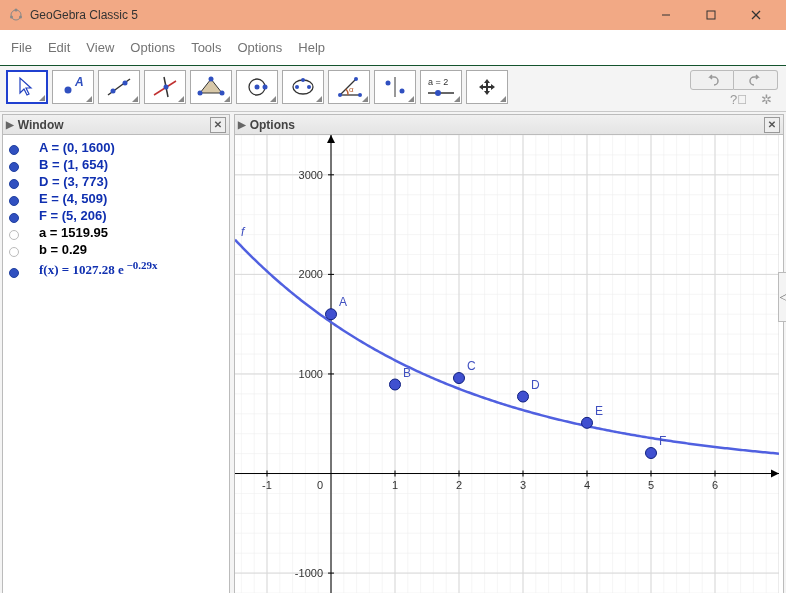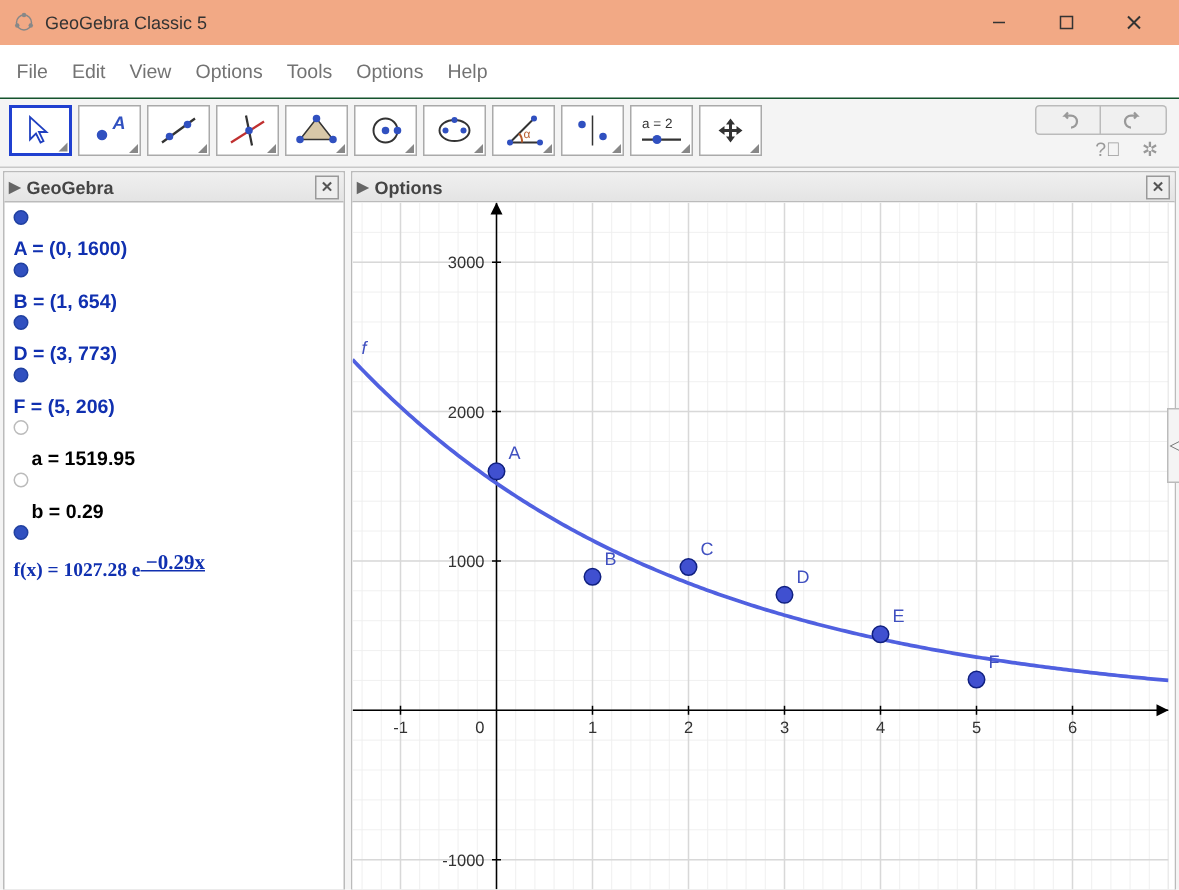--- a/index.html
+++ b/index.html
@@ -72,29 +72,29 @@
     height:20px; background: linear-gradient(#f0f0f0,#e4e4e4);
     border-bottom:1px solid #bbb; display:flex; align-items:center;
     font-size:12px; font-weight:bold; color:#444; padding:0 3px;
   }
   .panel-header .tri { margin-right:4px; color:#666; font-size:10px;}
   .panel-header .x {
     margin-left:auto; width:16px;height:16px;border:1px solid #999;
     display:flex;align-items:center;justify-content:center;background:#eee;font-size:10px;color:#555;
   }
   .algebra-body { padding:4px 6px; font-size:13px; }
-  .alg-row { display:flex; align-items:flex-start; gap:8px; padding:1px 0;flex-direction:column; }
+  .alg-row { display:flex; align-items:flex-end; gap:20px; padding:1px 0; }
   .bullet {
     width:10px;height:10px;border-radius:50%;border:1px solid #2040a0;background:#3050c0;flex-shrink:0;
   }
   .bullet.hollow { background:#fff; border:1px solid #bbb; }
   .alg-row .lbl { color:#1030b0; font-weight:bold; }
-  .alg-row.black .lbl { color:#000;margin-left:12px; }
+  .alg-row.black .lbl { color:#000; }
   .fx-row .lbl { font-family: "Cambria Math", Georgia, serif; font-style: normal; }
-  .fx-row sup { font-size:14px;text-decoration:underline; }
+  .fx-row sup { font-size:11px; }
   .graphics-body {
     flex:1; position:relative; overflow:hidden; background:#fff;
   }
   .side-tab {
     position:absolute; right:-2px; top:50%; transform:translateY(-50%);
     width:10px;height:50px;background:#f4f4f4;border:1px solid #bbb;border-right:none;
     display:flex;align-items:center;justify-content:center;color:#666;font-size:10px;
   }
   .input-row {
     height:26px;background:#f4f4f4;border-top:1px solid #ccc;
@@ -264,35 +264,39 @@
       <span>?⃝</span>
       <span>✲</span>
     </div>
   </div>
 </div>
 
 <div class="main">
   <div class="panel algebra">
     <div class="panel-header">
       <span class="tri">▶</span>
-      <span>GeoGebra</span>
+      <span>Window</span>
       <span class="x">✕</span>
     </div>
     <div class="algebra-body">
       <div class="alg-row">
           <span class="bullet"></span>
           <span class="lbl">A = (0, 1600)</span>
         </div>
       <div class="alg-row">
           <span class="bullet"></span>
           <span class="lbl">B = (1, 654)</span>
         </div>
       <div class="alg-row">
           <span class="bullet"></span>
           <span class="lbl">D = (3, 773)</span>
+        </div>
+      <div class="alg-row">
+          <span class="bullet"></span>
+          <span class="lbl">E = (4, 509)</span>
         </div>
       <div class="alg-row">
           <span class="bullet"></span>
           <span class="lbl">F = (5, 206)</span>
         </div>
       <div class="alg-row black">
           <span class="bullet hollow"></span>
           <span class="lbl">a = 1519.95</span>
         </div>
       <div class="alg-row black">

